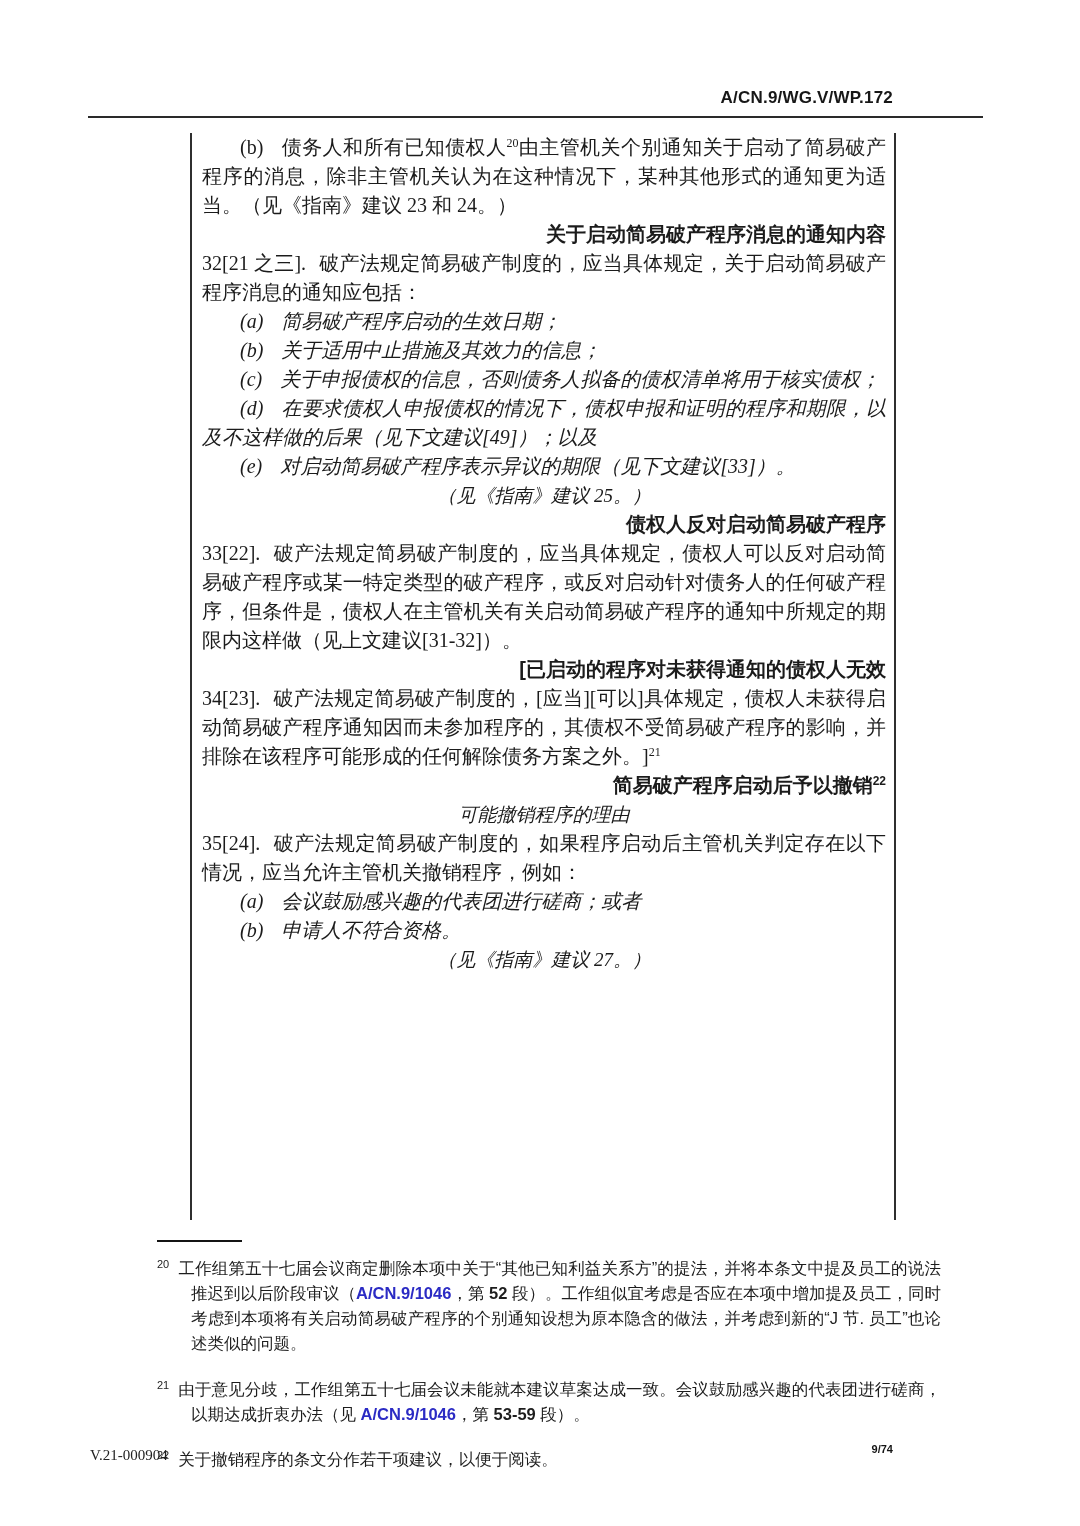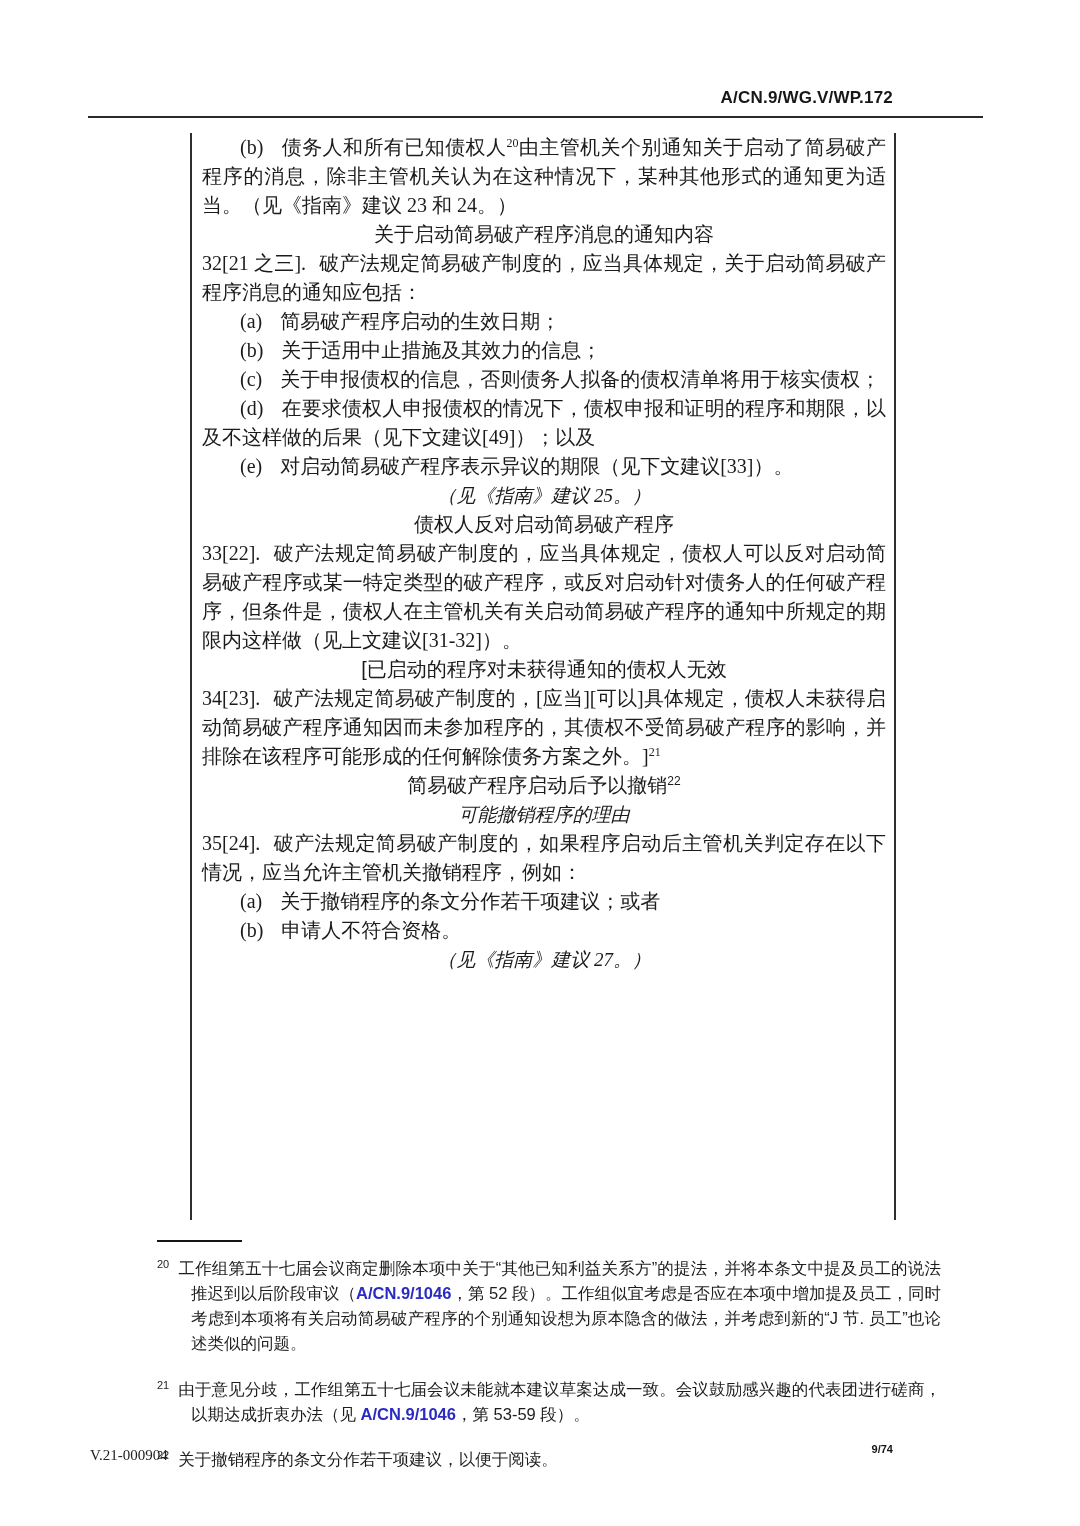--- a/index.html
+++ b/index.html
@@ -44,30 +44,30 @@
     border-right: 2px solid #2f2f2f;
     padding: 0 8px 0 10px;
     font-size: 20px;
     line-height: 29px;
     text-align: justify;
   }
   .content-box p { margin: 0; }
   .para { margin-top: 11px; }
   .para-first { margin-top: 4px; }
   .indent-first { text-indent: 38px; }
-  .list-item { margin-top: 12px; text-indent: 38px; }
+  .list-item { margin-top: 12px; text-indent: 38px; font-style: italic; }
   .item-label { margin-right: 18px; }
   .num-label { margin-right: 13px; }
   .section-head {
     margin-top: 18px;
     font-family: "Liberation Sans", "DejaVu Sans", sans-serif;
-    font-weight: normal;
+    font-weight: bold;
     font-size: 20px;
     line-height: 29px;
-    text-align: center;
+    text-align: right;
   }
   .kaiti {
     margin-top: 12px;
     font-style: italic;
     font-size: 19px;
     line-height: 29px;
     text-align: center;
   }
   sup.note-ref {
     font-size: 12px;
@@ -100,21 +100,21 @@
   .footnote sup {
     font-size: 11px;
     vertical-align: 6px;
     margin-right: 9px;
   }
   .fn-link {
     font-weight: bold;
     text-decoration: none;
     cursor: pointer;
   }
-  .fn-bold { font-weight: normal; }
+  .fn-bold { font-weight: bold; }
 
   
   .footer-job {
     position: absolute;
     top: 1447px;
     left: 90px;
     font-family: "Liberation Serif", "DejaVu Serif", serif;
     font-size: 15px;
     color: #222;
   }
@@ -159,21 +159,21 @@
     <p class="section-head">[已启动的程序对未获得通知的债权人无效</p>
 
     <p class="para"><span class="num-label">34[23].</span><span>破产法规定简易破产制度的，[应当][可以]具体规定，债权人未获得启动简易破产程序通知因而未参加程序的，其债权不受简易破产程序的影响，并排除在该程序可能形成的任何解除债务方案之外。]</span><sup class="note-ref">21</sup></p>
 
     <p class="section-head"><span>简易破产程序启动后予以撤销</span><sup class="note-ref">22</sup></p>
 
     <p class="kaiti">可能撤销程序的理由</p>
 
     <p class="para"><span class="num-label">35[24].</span><span>破产法规定简易破产制度的，如果程序启动后主管机关判定存在以下情况，应当允许主管机关撤销程序，例如：</span></p>
 
-    <p class="list-item"><span class="item-label">(a)</span><span>关于撤销程序的条文分作若干项建议；或者</span></p>
+    <p class="list-item"><span class="item-label">(a)</span><span>会议鼓励感兴趣的代表团进行磋商；或者</span></p>
     <p class="list-item"><span class="item-label">(b)</span><span>申请人不符合资格。</span></p>
 
     <p class="kaiti">（见《指南》建议 27。）</p>
 
   </div>
 
   <div class="footnotes">
     <div class="fn-separator"></div>
 
     <p class="footnote"><sup>20</sup><span>工作组第五十七届会议商定删除本项中关于“其他已知利益关系方”的提法，并将本条文中提及员工的说法推迟到以后阶段审议（</span><a class="fn-link" style="color: rgb(43, 43, 196);">A/CN.9/1046</a><span>，第 </span><span class="fn-bold">52</span><span> 段）。工作组似宜考虑是否应在本项中增加提及员工，同时考虑到本项将有关启动简易破产程序的个别通知设想为原本隐含的做法，并考虑到新的“J 节. 员工”也论述类似的问题。</span></p>

